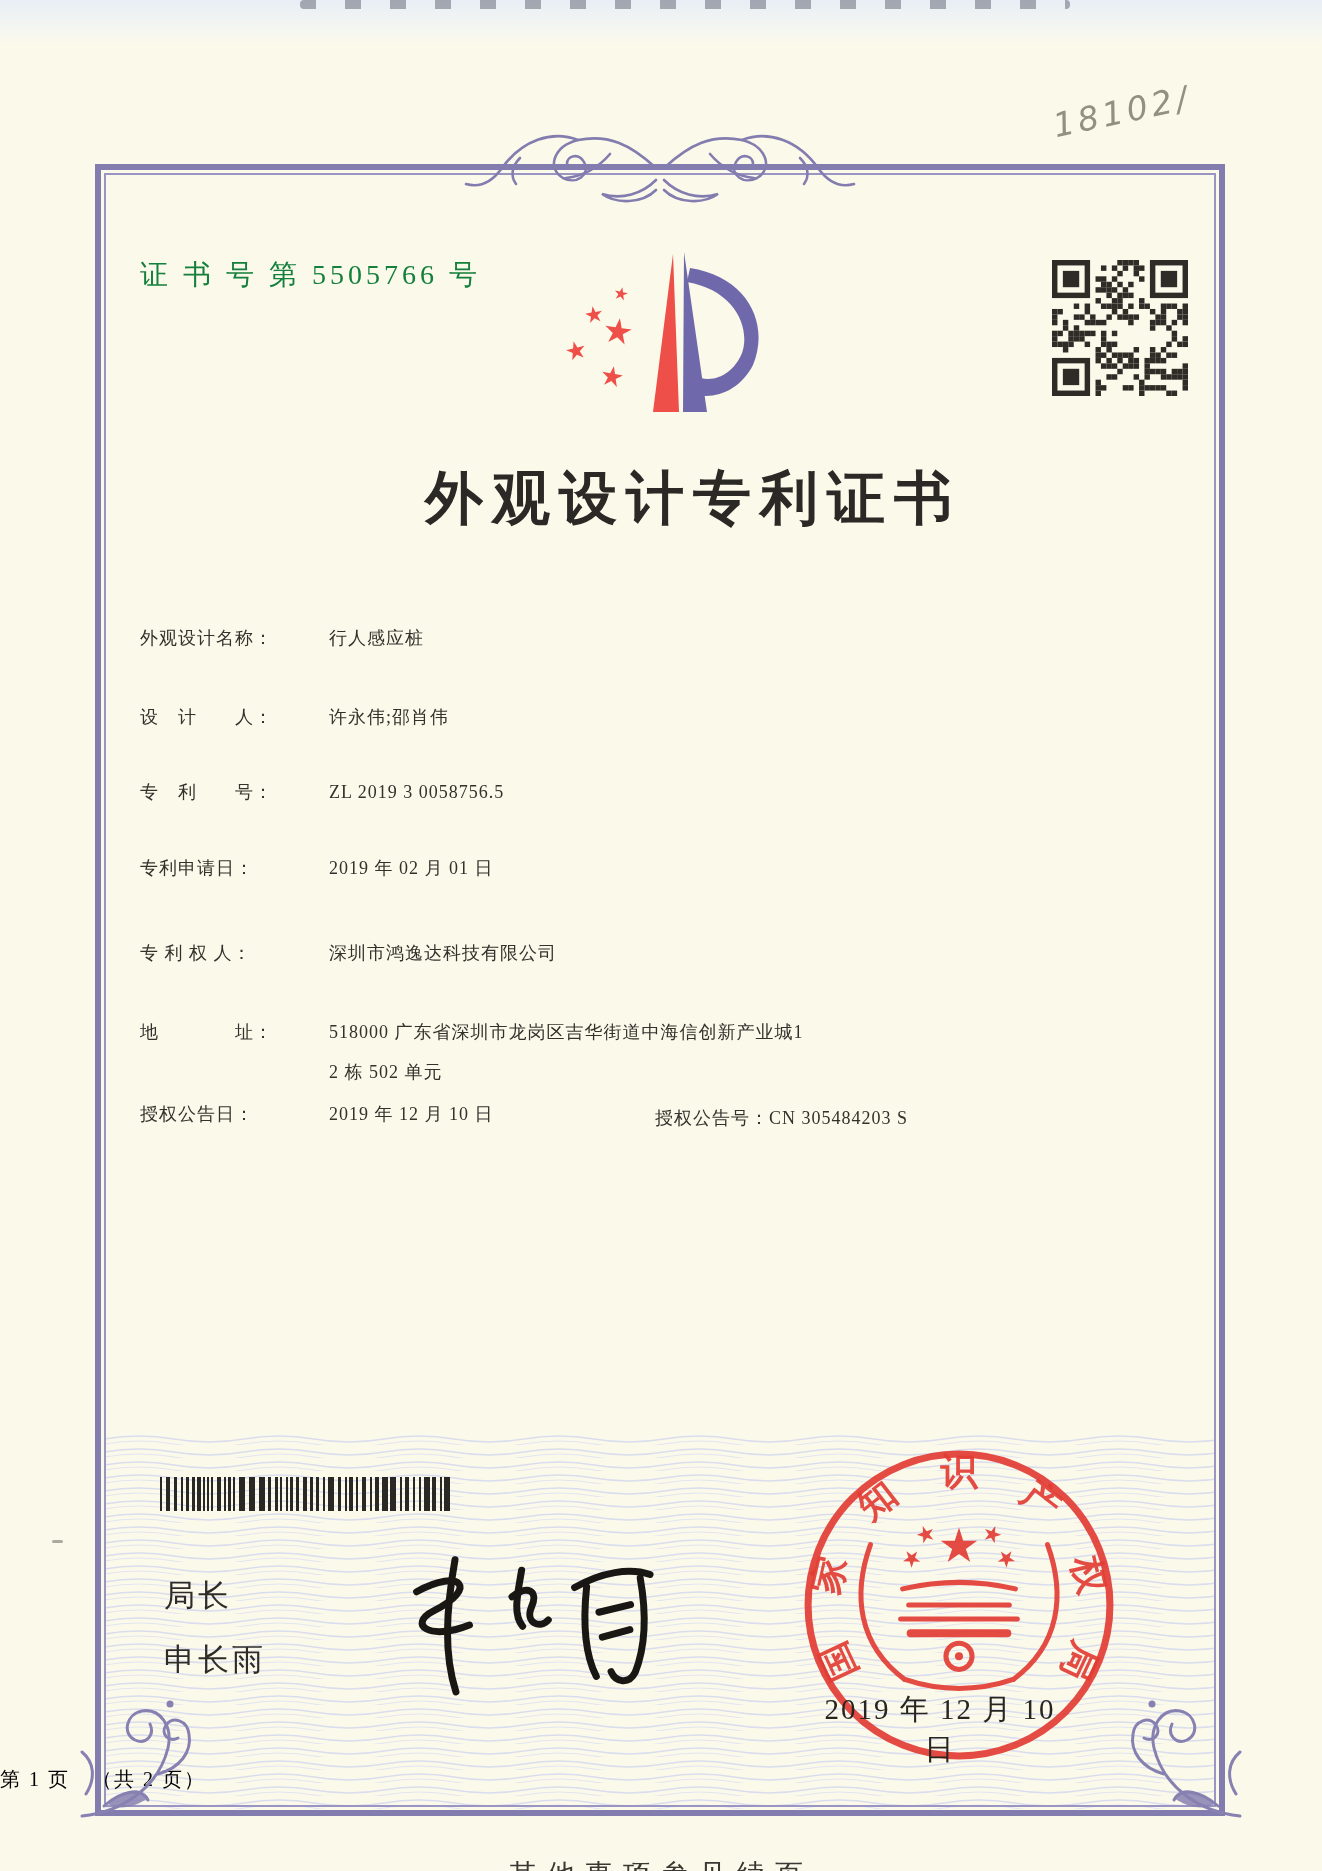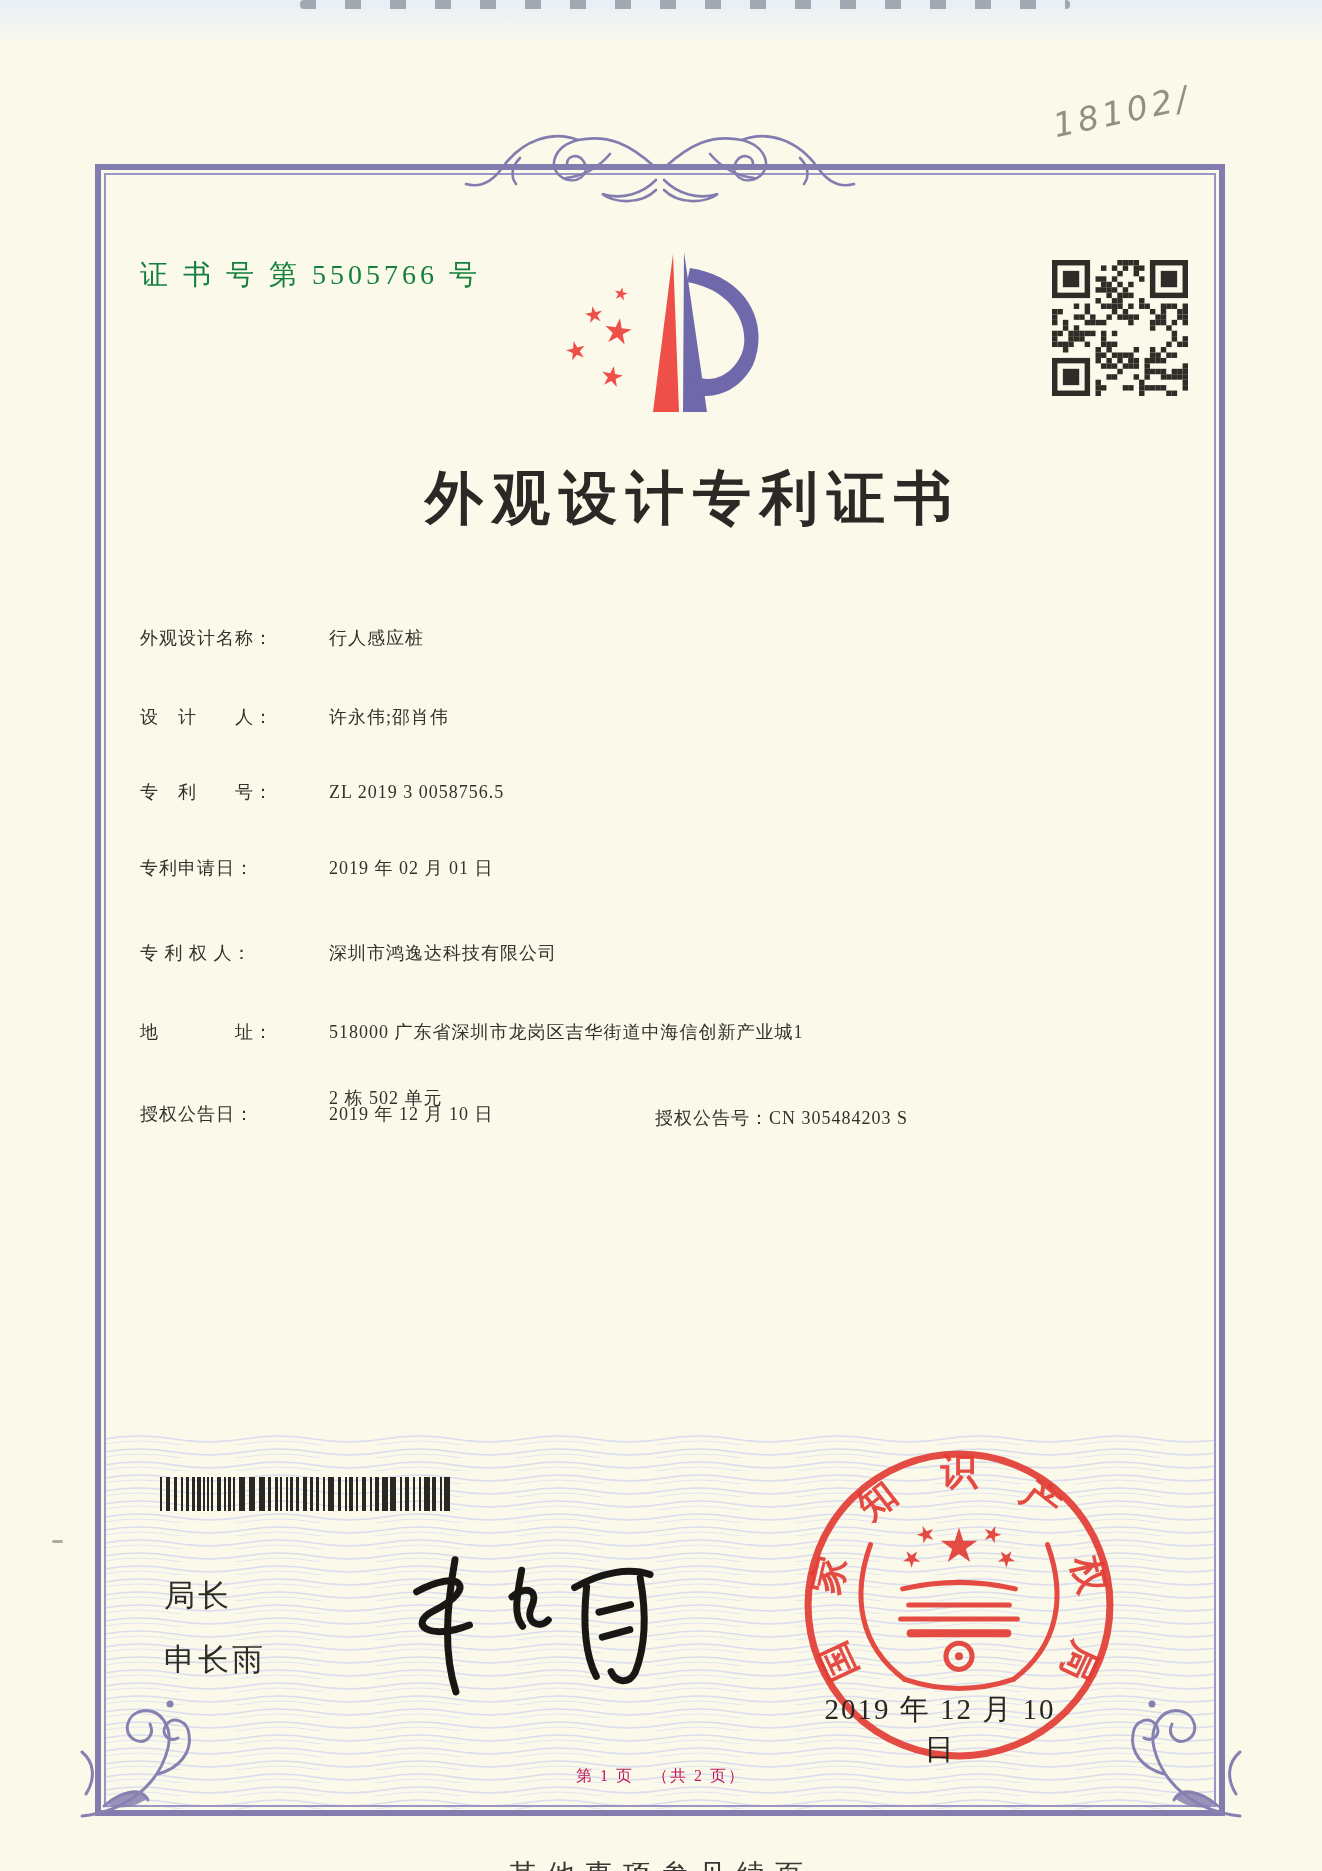--- a/index.html
+++ b/index.html
@@ -18,31 +18,31 @@
   .frame-inner{border:2px solid #9b95c4;}
   
   .cert-no{left:140px;top:256px;font-size:28px;letter-spacing:4px;color:#15803d;}
   .handwritten{left:1052px;top:92px;font-size:33px;color:#94907f;
     font-style:italic;transform:rotate(-12deg);letter-spacing:4px;
     font-family:"DejaVu Sans",sans-serif;}
   .title{left:0;top:460px;width:1322px;text-align:center;font-size:58px;font-weight:bold;
     letter-spacing:9px;color:#2b2926;padding-left:32px;}
   .field{left:140px;width:1064px;font-size:18px;letter-spacing:1px;color:#33312c;line-height:40px;}
   .field .lbl{display:inline-block;min-width:189px;vertical-align:top;}
-  .addr-l2{margin-left:189px;margin-top:26px;}
+  .addr-l2{margin-left:189px;}
   .grant-no-group{position:absolute;left:515px;top:4px;white-space:nowrap;}
   .bodytext{left:140px;top:1150px;width:1048px;font-size:27px;line-height:44px;
     text-align:justify;color:#2f2d29;}
   .bodytext p{margin:0;text-indent:2em;}
   .signer{left:164px;top:1566px;font-size:31px;line-height:64px;color:#2e2c28;
     font-family:Liberation Mono, monospace;letter-spacing:3px;}
   .seal-date{left:806px;top:1690px;width:268px;text-align:center;font-size:29px;
     letter-spacing:2px;color:#27251f;z-index:6;}
-  .footer{left:0;top:1766px;width:1322px;text-align:center;font-size:16px;
-    letter-spacing:2px;color:#be185d;}
+  .footer{left:0;top:1766px;width:1322px;font-size:20px;
+    letter-spacing:2px;color:#000000;}
   .cutoff{left:0;top:1856px;width:1322px;text-align:center;font-size:28px;
     letter-spacing:10px;color:#3a3833;}
   svg{display:block;}
 </style>
 </head>
 <body>
 
 <div class="page">
 
   <svg width="0" height="0" style="position:absolute" aria-hidden="true">

